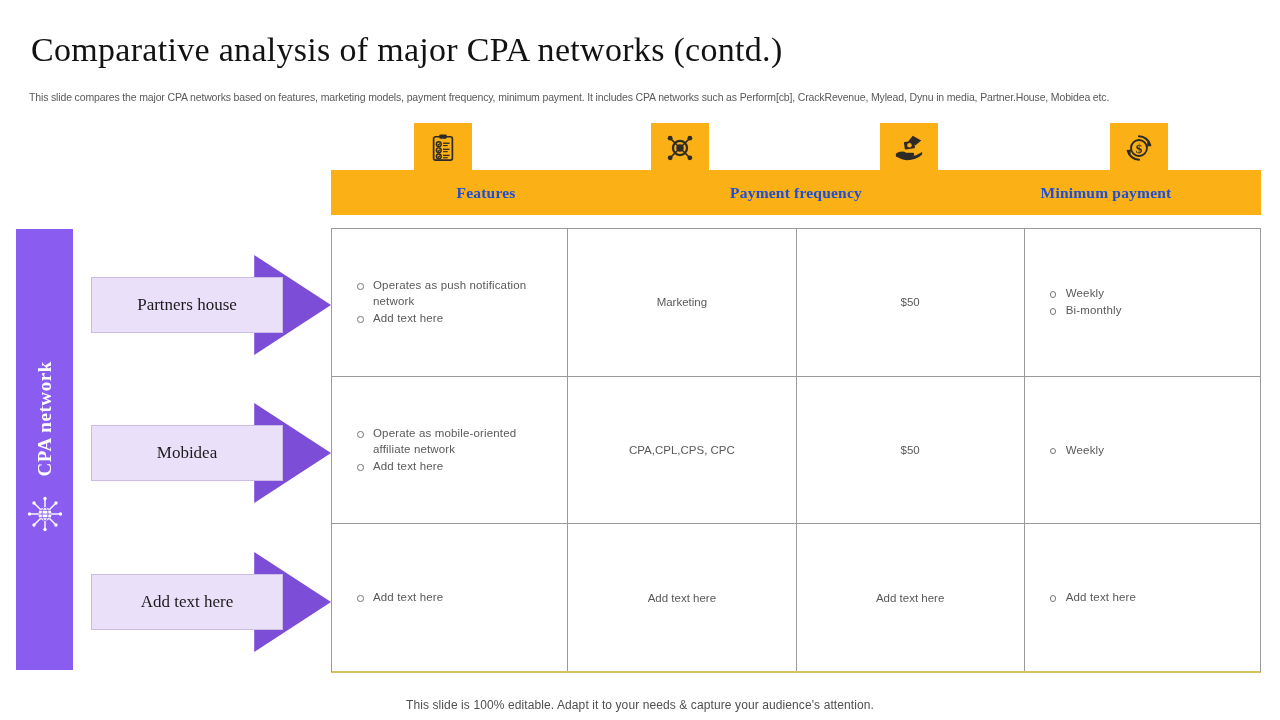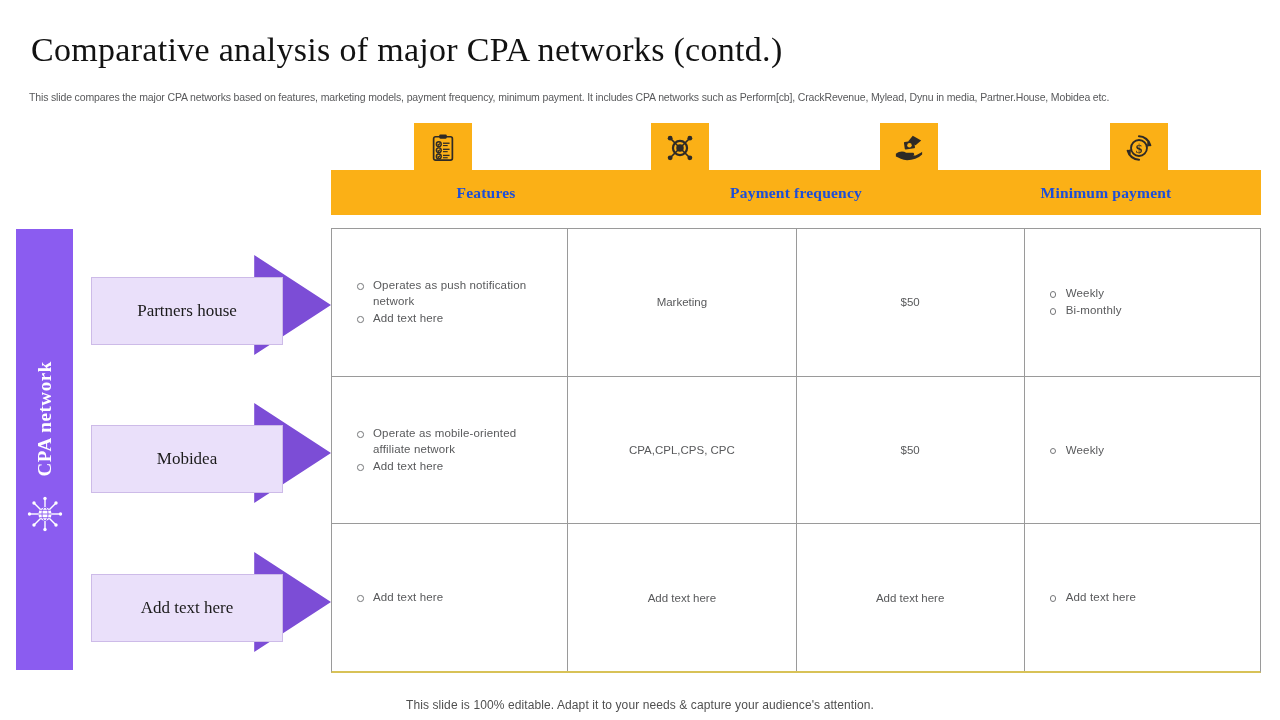--- a/index.html
+++ b/index.html
@@ -148,21 +148,21 @@
   .row-arrow .arrow-shape {
     position: absolute;
     left: 0; top: 0;
     width: 240px; height: 100px;
     background: #7C4DD6;
     clip-path: polygon(0% 22%, 68% 22%, 68% 0%, 100% 50%, 68% 100%, 68% 78%, 0% 78%);
   }
   .row-arrow .arrow-box {
     position: absolute;
     left: 0; top: 22px;
-    width: 192px; height: 68px;
+    width: 192px; height: 56px;
     background: #EAE0FA;
     border: 1px solid #cdbbe8;
     display: flex;
     align-items: center;
     justify-content: center;
     font-family: "Liberation Serif", serif;
     font-size: 17px;
     color: #1b1b1b;
   }
 

